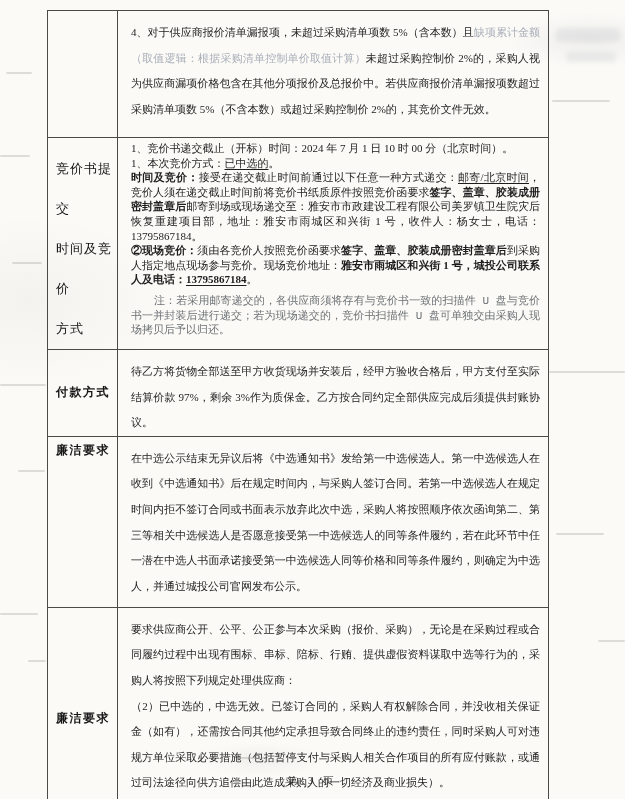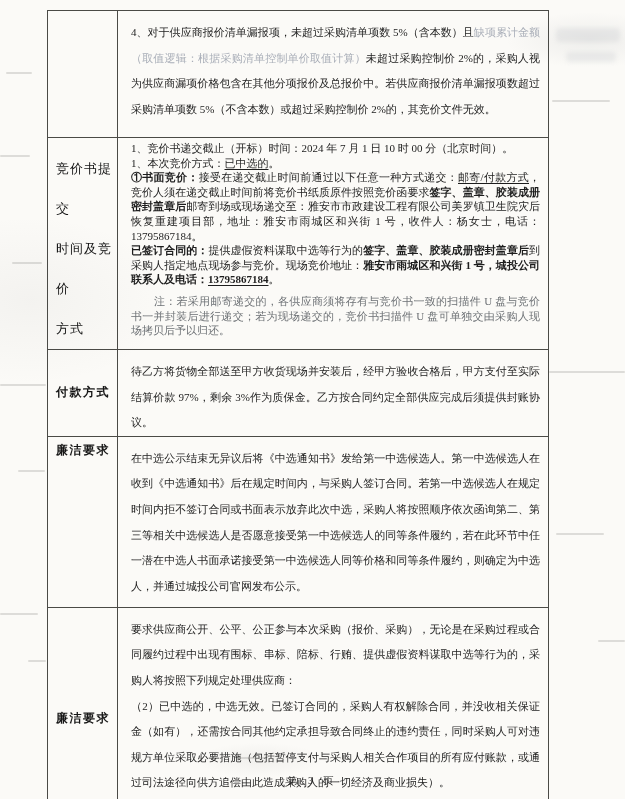--- a/index.html
+++ b/index.html
@@ -30,21 +30,21 @@
   .lcell.lb{font-weight:bold;letter-spacing:1.5px;}
   .cw,.ct{vertical-align:top;font-size:11px;color:#1d1d1d;}
   .cw{padding:9px 8px 0 13px;}
   .ct{padding:3px 8px 0 13px;}
   .para{text-align:justify;}
   .cw .para{line-height:25.6px;}
   .ct .para{line-height:14.6px;}
   .b{font-weight:bold;}
   .u{text-decoration:underline;text-underline-offset:2px;}
   .stamp{color:#a9aeb8;}
-  .note{color:#6d7175;margin-top:7px;text-indent:23px;line-height:15px;}
+  .note{color:#6d7175;margin-top:7px;text-indent:23px;line-height:15px;font-family:Liberation Mono, monospace;}
   .footer{
     position:absolute;left:0;right:0;top:774px;text-align:center;
     font-size:10px;letter-spacing:4px;color:#2a2a2a;
   }
   .artifact{position:absolute;height:2px;background:#8f8f8b;opacity:.28;border-radius:2px;}
   .smudge{position:absolute;background:#9aa0aa;opacity:.14;filter:blur(2px);border-radius:4px;}
 </style>
 </head>
 <body>
 
@@ -64,22 +64,22 @@
         </tr>
         <tr class="r2">
           <td class="lcell top airy">
             <div>竞价书提交</div>
             <div>时间及竞价</div>
             <div>方式</div>
           </td>
           <td class="ct">
             <div class="para"><span>1、竞价书递交截止（开标）时间：2024 年 7 月 1 日 10 时 00 分（北京时间）。</span></div>
             <div class="para"><span>1、本次竞价方式：</span><span class="u">已中选的</span><span>。</span></div>
-            <div class="para"><span class="b">①书面竞价：</span><span>接受在递交截止时间前通过以下任意一种方式递交：</span><span class="u">邮寄/付款方式</span><span>，竞价人须在递交截止时间前将竞价书纸质原件按照竞价函要求</span><span class="b">签字、盖章、胶装成册密封盖章后</span><span>邮寄到场或现场递交至：雅安市市政建设工程有限公司美罗镇卫生院灾后恢复重建项目部，地址：雅安市雨城区和兴街 1 号，收件人：杨女士，电话：13795867184。</span></div>
-            <div class="para"><span class="b">已签订合同的：</span><span>提供虚假资料谋取中选等行为的</span><span class="b">签字、盖章、胶装成册密封盖章后</span><span>到采购人指定地点现场参与竞价。现场竞价地址：</span><span class="b">雅安市雨城区和兴街 1 号，城投公司联系人及电话：</span><span class="b u">13795867184</span><span>。</span></div>
+            <div class="para"><span class="b">时间及竞价：</span><span>接受在递交截止时间前通过以下任意一种方式递交：</span><span class="u">邮寄/北京时间</span><span>，竞价人须在递交截止时间前将竞价书纸质原件按照竞价函要求</span><span class="b">签字、盖章、胶装成册密封盖章后</span><span>邮寄到场或现场递交至：雅安市市政建设工程有限公司美罗镇卫生院灾后恢复重建项目部，地址：雅安市雨城区和兴街 1 号，收件人：杨女士，电话：13795867184。</span></div>
+            <div class="para"><span class="b">②现场竞价：</span><span>须由各竞价人按照竞价函要求</span><span class="b">签字、盖章、胶装成册密封盖章后</span><span>到采购人指定地点现场参与竞价。现场竞价地址：</span><span class="b">雅安市雨城区和兴街 1 号，城投公司联系人及电话：</span><span class="b u">13795867184</span><span>。</span></div>
             <div class="para note"><span>注：若采用邮寄递交的，各供应商须将存有与竞价书一致的扫描件 U 盘与竞价书一并封装后进行递交；若为现场递交的，竞价书扫描件 U 盘可单独交由采购人现场拷贝后予以归还。</span></div>
           </td>
         </tr>
         <tr class="r3">
           <td class="lcell middle lb">
             <div>付款方式</div>
           </td>
           <td class="cw">
             <div class="para"><span>待乙方将货物全部送至甲方收货现场并安装后，经甲方验收合格后，甲方支付至实际结算价款 97%，剩余 3%作为质保金。乙方按合同约定全部供应完成后须提供封账协议。</span></div>
           </td>

